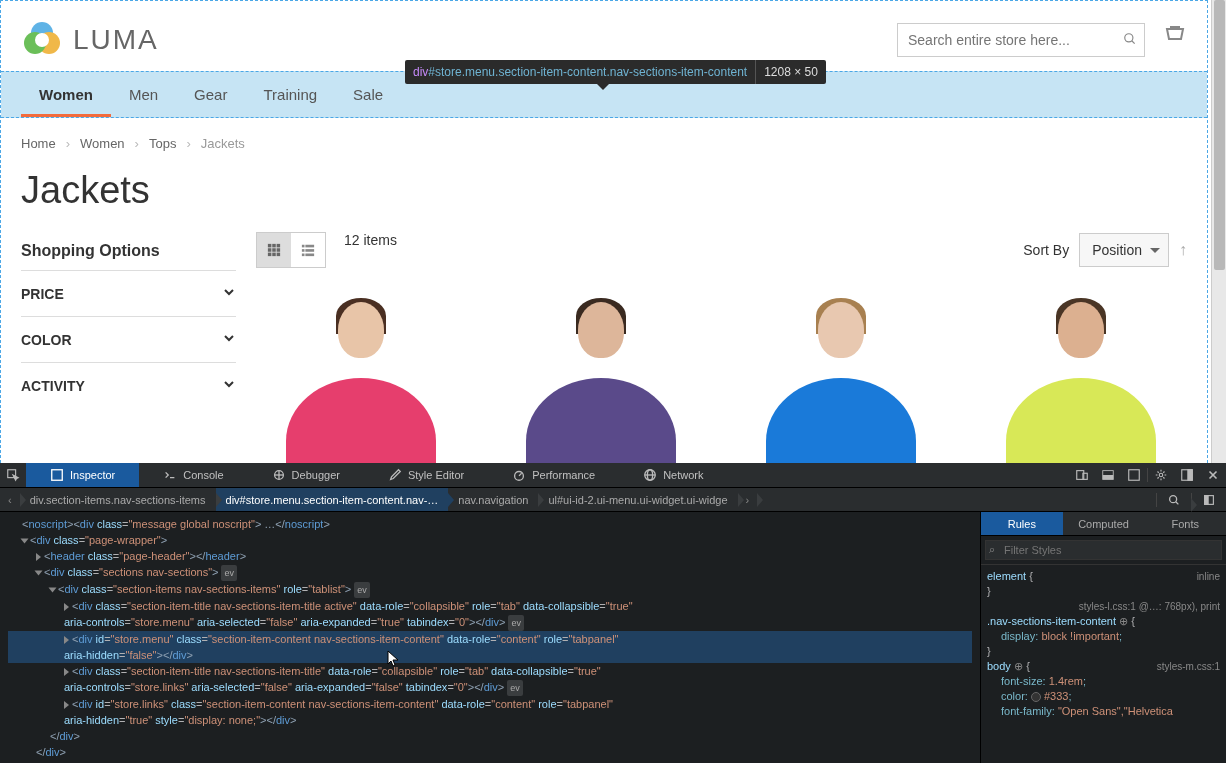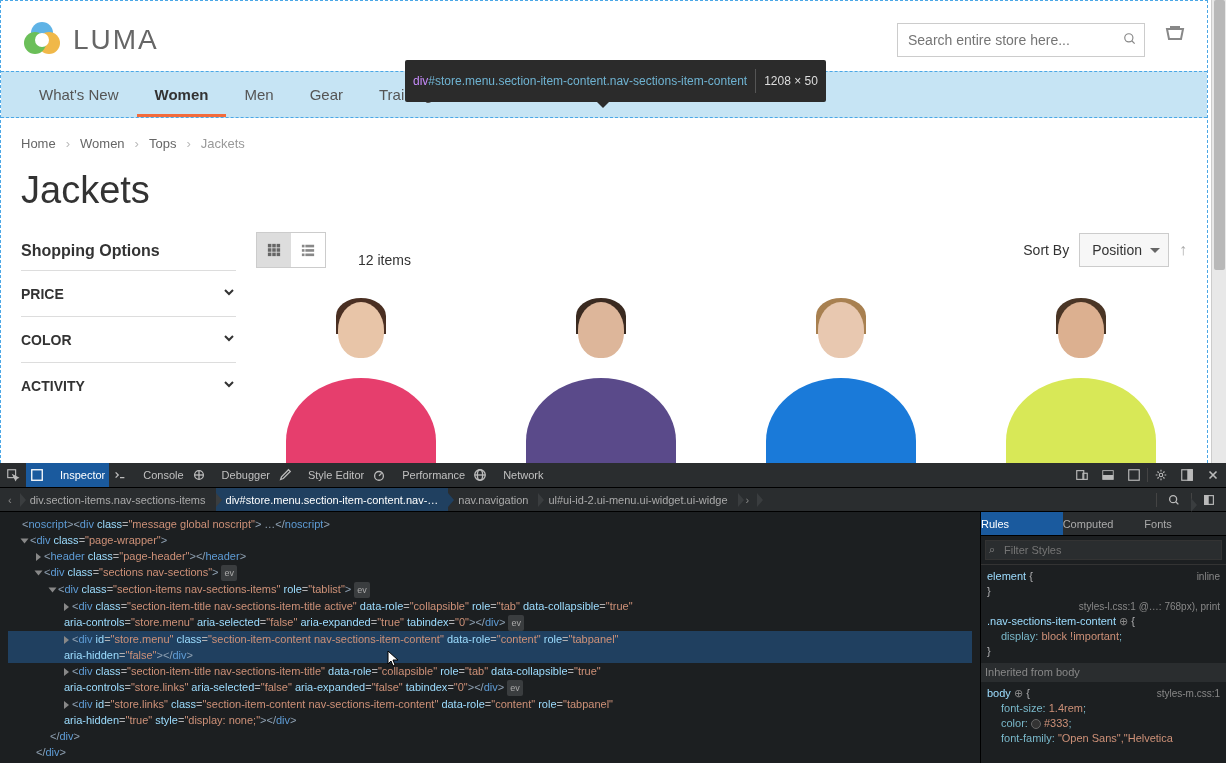--- a/index.html
+++ b/index.html
@@ -15,75 +15,75 @@
 .search-box .si{position:absolute;right:8px;top:7px;color:#888}
 .cart{color:#888}
 .nav{background:#c6e4f4;border-top:1px dashed #4aa7e6;border-bottom:1px dashed #4aa7e6}
 .nav ul{display:flex;list-style:none;padding:0 20px}
 .nav li{padding:14px 18px;font-size:15px;color:#555;cursor:pointer}
 .nav li.active{font-weight:700;color:#333;border-bottom:3px solid #f26b3c;padding-bottom:11px}
 .tooltip{position:absolute;top:60px;left:405px;background:#2b2b2b;color:#fff;font-size:12px;font-family:monospace;border-radius:2px;display:flex;align-items:center;z-index:100}
 .tooltip .t1{padding:5px 8px;color:#c58af9;border-right:1px solid #555}
 .tooltip .t1 .id{color:#6fb3d2}
 .tooltip .t1 .cls{color:#6fb3d2}
-.tooltip .t2{padding:14px 8px;color:#ddd}
+.tooltip .t2{padding:5px 8px;color:#ddd}
 .tooltip::after{content:"";position:absolute;bottom:-6px;left:192px;border-left:6px solid transparent;border-right:6px solid transparent;border-top:6px solid #2b2b2b}
 .bc{display:flex;align-items:flex-start;gap:10px;padding:18px 20px 10px;font-size:13px;color:#666}
 .bc .sep{color:#bbb}
 .bc .cur{color:#999}
 h1.title{font-size:38px;font-weight:300;padding:8px 20px 20px;color:#333}
 .main{display:flex;padding:0 20px}
 .sidebar{width:235px;padding-right:20px}
 .so{font-weight:700;font-size:16px;padding:10px 0;color:#333}
 .filter{display:flex;justify-content:space-between;align-items:center;padding:14px 0;border-top:1px solid #ddd;font-weight:700;font-size:14px;color:#333;cursor:pointer}
 .content{flex:1}
 .toolbar{display:flex;align-items:center;justify-content:space-between;margin-bottom:10px}
-.tb-left{display:flex;align-items:flex-end;gap:32px}
+.tb-left{display:flex;align-items:flex-start;gap:18px}
 .view-sw{display:flex;border:1px solid #ccc}
 .view-sw span{width:34px;height:34px;display:flex;align-items:center;justify-content:center;color:#888;cursor:pointer}
 .view-sw span.active{background:#ddd}
 .count{font-size:14px;color:#333}
 .tb-right{display:flex;align-items:center;gap:10px;font-size:14px;color:#333}
 .sort-sel{border:1px solid #ccc;padding:8px 26px 8px 12px;background:#f7f7f7;position:relative;cursor:pointer}
 .sort-sel::after{content:"";position:absolute;right:8px;top:14px;border-left:5px solid transparent;border-right:5px solid transparent;border-top:5px solid #666}
 .arrow-up{color:#aaa;font-size:16px}
 .products{display:flex;gap:30px;margin-top:20px}
 .product{width:210px;height:180px;display:flex;align-items:flex-end;justify-content:center;overflow:hidden}
 .model{position:relative;width:150px;height:170px}
 .head{width:46px;height:56px;border-radius:50% 50% 45% 45%;position:absolute;top:4px;left:52px}
 .hair{position:absolute;width:50px;height:36px;border-radius:50% 50% 0 0;top:0;left:50px}
 .jacket{position:absolute;bottom:0;width:150px;height:90px;border-radius:50% 50% 0 0 / 70% 70% 0 0}
 .p1 .head{background:#e8c5a8}.p1 .hair{background:#4a2f22}.p1 .jacket{background:#e63e6d}
 .p2 .head{background:#ddb69a}.p2 .hair{background:#3a2a20}.p2 .jacket{background:#5a4a8a}
 .p3 .head{background:#e8c8b0}.p3 .hair{background:#a88050}.p3 .jacket{background:#1a7ad9}
 .p4 .head{background:#dcb090}.p4 .hair{background:#4a3525}.p4 .jacket{background:#d8e857}
 .devtools{position:absolute;top:463px;left:0;width:1226px;height:300px;background:#1c1f21;font-family:Menlo,Consolas,monospace;font-size:11px;color:#b1b1b3}
 .dt-tabs{display:flex;align-items:center;background:#2a2d2f;height:25px;border-bottom:1px solid #000}
-.dt-tab{display:flex;align-items:center;gap:16px;padding:0 4px;height:100%;color:#c0c0c0;cursor:pointer}
+.dt-tab{display:flex;align-items:center;gap:6px;padding:0 24px;height:100%;color:#c0c0c0;cursor:pointer}
 .dt-tab.active{background:#1a5a9e;color:#fff}
 .dt-tabs .spacer{flex:1}
 .dt-icon{padding:0 6px;color:#b0b0b0;cursor:pointer}
 .dt-bc{display:flex;align-items:center;background:#2a2d2f;height:24px;border-bottom:1px solid #000;color:#aaa;font-size:11px}
 .dt-bc span{padding:0 10px;height:100%;display:flex;align-items:center;cursor:pointer;white-space:nowrap;position:relative}
 .dt-bc span.active{background:#204060;color:#fff}
 .dt-bc span::after{content:"";position:absolute;right:-6px;top:5px;width:0;height:0;border-top:7px solid transparent;border-bottom:7px solid transparent;border-left:6px solid #3a3d3f;z-index:1}
 .dt-bc span.active::after{border-left-color:#204060}
 .dt-bc .arrow{padding:0 8px;color:#888}
 .dt-bc .endicons{margin-left:auto;display:flex;gap:0}
 .dt-bc .endicons span{border-left:1px solid #444}
 .dt-body{display:flex;height:251px}
 .dt-dom{flex:1;overflow:hidden;padding:4px 8px;line-height:16px}
 .dt-dom .ln{white-space:nowrap}
 .dt-dom .sel{background:#204060}
 .tw{color:#8fa1b3}.tag{color:#5e9cd6}.attr{color:#9cdcfe}.val{color:#ce9178}
 .pad1{padding-left:14px}.pad2{padding-left:28px}.pad3{padding-left:42px}.pad4{padding-left:56px}
 .ev{display:inline-block;background:#3a3d3f;color:#aaa;font-size:9px;padding:0 3px;border-radius:2px;margin-left:3px}
 .dt-styles{width:246px;border-left:1px solid #000;background:#1c1f21;display:flex;flex-direction:column}
 .st-tabs{display:flex;background:#2a2d2f;height:24px;border-bottom:1px solid #000}
-.st-tabs span{flex:1;line-height:24px;cursor:pointer;color:#aaa;font-size:11px}
+.st-tabs span{flex:1;text-align:center;line-height:24px;cursor:pointer;color:#aaa;font-size:11px}
 .st-tabs span.active{background:#1a5a9e;color:#fff}
 .st-filter{padding:4px;border-bottom:1px solid #333}
 .st-filter input{width:100%;background:#2a2d2f;border:1px solid #333;color:#888;padding:3px 5px 3px 18px;font-size:11px}
 .st-body{padding:4px 6px;line-height:15px;font-size:11px}
 .sel2{color:#9cdcfe}.prop{color:#79b8ca;padding-left:14px}.pval{color:#ce9178}
 .swatch{display:inline-block;width:10px;height:10px;background:#333;border:1px solid #666;border-radius:50%;vertical-align:middle;margin-right:3px}
 .src{color:#888;float:right;font-size:10px}
 .inh{background:#2a2d2f;padding:2px 4px;color:#888;margin:4px -6px}
 .tri{display:inline-block;width:0;height:0;border-top:4px solid transparent;border-bottom:4px solid transparent;border-left:5px solid #888;margin-right:3px;vertical-align:middle}
 .tri.open{transform:rotate(90deg)}
@@ -125,21 +125,20 @@
     </div>
   </div>
 
   <div class="tooltip">
     <span class="t1"><span>div</span><span class="id">#store.menu</span><span class="cls">.section-item-content.nav-sections-item-content</span></span>
     <span class="t2">1208 × 50</span>
   </div>
 
   <nav class="nav">
     <ul id="nav-ul">
-        <li>What's New</li>
         <li class="active">Women</li>
         <li>Men</li>
         <li>Gear</li>
         <li>Training</li>
         <li>Sale</li>
       </ul>
   </nav>
 
   <div class="bc" id="bc">
       <span>Home</span>
@@ -377,21 +376,20 @@
           <input placeholder="Filter Styles" style="">
         </div>
       </div>
       <div class="st-body">
         <div><span class="sel2">element</span> {<span class="src">inline</span></div>
         <div>}</div>
         <div class="src" style="float:none;text-align:right">styles-l.css:1 @…: 768px), print</div>
         <div><span class="sel2">.nav-sections-item-content</span> <span style="color:#888">⊕</span> {</div>
         <div class="prop"><span>display</span>: <span class="pval">block !important</span>;</div>
         <div>}</div>
-        <div class="inh">Inherited from body</div>
         <div><span class="sel2">body</span> <span style="color:#888">⊕</span> {<span class="src">styles-m.css:1</span></div>
         <div class="prop"><span>font-size</span>: <span class="pval">1.4rem</span>;</div>
         <div class="prop"><span>color</span>: <span class="swatch"></span><span class="pval">#333</span>;</div>
         <div class="prop"><span>font-family</span>: <span class="pval">"Open Sans","Helvetica</span></div>
       </div>
     </div>
   </div>
 </div>
 
 <svg class="cursor" width="14" height="18" viewBox="0 0 14 18">

